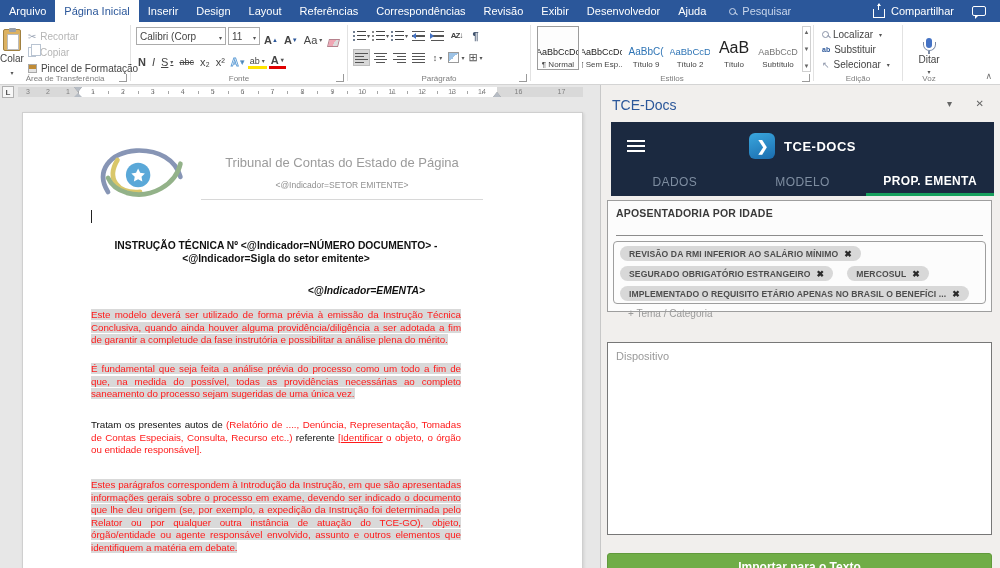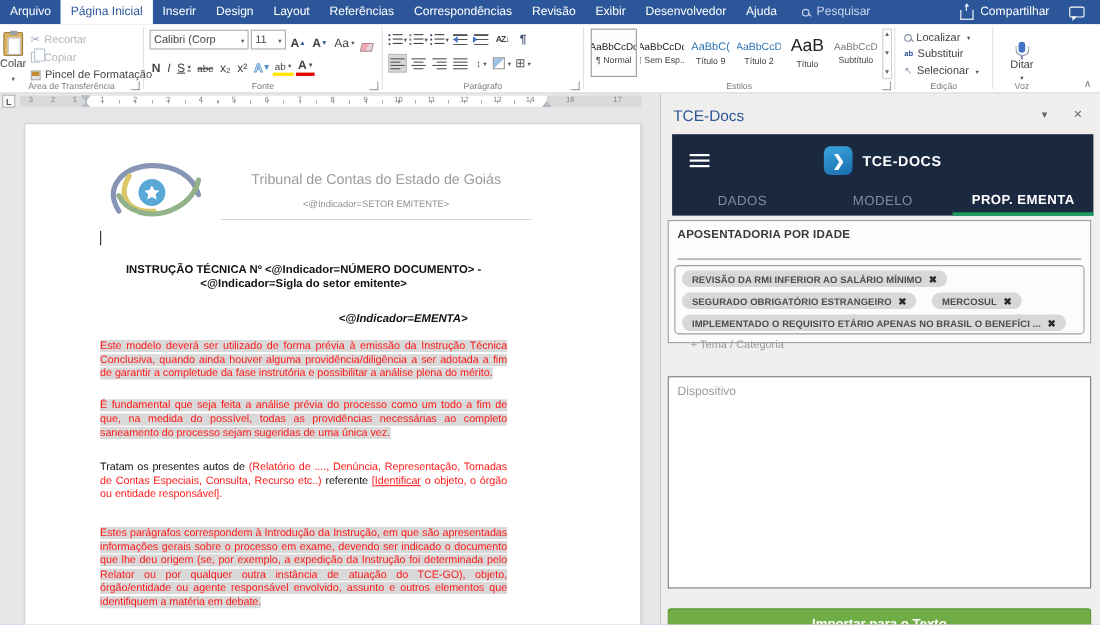--- a/index.html
+++ b/index.html
@@ -83,21 +83,21 @@
   .ind-out::after{border-right:4px solid #4472c4;left:auto;right:9px}
   .sort-l{font-size:8px;font-weight:bold;letter-spacing:-1px}
   .pilcrow-l{font-size:11px;font-weight:bold;color:#41536e}
   .spacing-l{font-size:9px}
   .shade{width:11px;height:11px;border:1px solid #9a9a9a;background:linear-gradient(135deg,#9dc3e6 50%,#fff 50%)}
   .borders-l{font-size:11px;color:#555}
 
   
   #g-styles{width:282px;display:flex;align-items:flex-start;padding:4px 2px 12px 6px}
   .sgallery{display:flex;gap:2px}
-  .scard{width:42px;height:44px;display:flex;flex-direction:column;align-items:center;justify-content:center;border:1px solid transparent;overflow:hidden}
+  .scard{width:42px;height:44px;display:flex;flex-direction:column;align-items:center;justify-content:flex-end;border:1px solid transparent;overflow:hidden}
   .scard.active{border:1px solid #9c9c9c;background:#fdfdfd}
   .sample{font-size:9px;color:#222;white-space:nowrap}
   .slabel{font-size:8px;color:#444;margin-top:3px;white-space:nowrap}
   .scard.h1 .sample{color:#2e74b5;font-size:10px}
   .scard.h2 .sample{color:#2e74b5;font-size:9.5px}
   .scard.title .sample{font-size:16px;font-weight:500}
   .scard.subtitle .sample{color:#777}
   .gal-arrows{width:13px;height:46px;border:1px solid #d0d0d0;margin-left:3px;display:flex;flex-direction:column;align-items:center;justify-content:space-between;padding:2px 0;font-size:6px;color:#666}
 
   
@@ -449,21 +449,21 @@
 
       <svg class="doc-logo" width="94" height="64" viewBox="0 0 100 68">
         <path d="M16 52 C 2 30, 18 10, 46 8 C 70 7, 88 18, 93 36" fill="none" stroke="#8795b5" stroke-width="5" stroke-linecap="round"></path>
         <path d="M26 18 C 14 38, 26 54, 50 52" fill="none" stroke="#d9c76a" stroke-width="5" stroke-linecap="round"></path>
         <path d="M93 22 C 88 44, 62 60, 36 53 C 26 50, 19 44, 16 37" fill="none" stroke="#93b289" stroke-width="5" stroke-linecap="round"></path>
         <circle cx="48" cy="34" r="13" fill="#5aa8d8"></circle>
         <path d="M48 27 l2.2 4.6 5 .7 -3.6 3.5 .9 5 -4.5 -2.4 -4.5 2.4 .9 -5 -3.6 -3.5 5 -.7 z" fill="#ffffff"></path>
       </svg>
 
       <div class="doc-head">
-        <div class="doc-head-title">Tribunal de Contas do Estado de Goiás</div>
+        <div class="doc-head-title">Tribunal de Contas do Estado de Página</div>
         <div class="doc-head-ind">&lt;@Indicador=SETOR EMITENTE&gt;</div>
       </div>
 
       <div class="caret-bar"></div>
 
       <div class="doc-col doc-title">
         <div>INSTRUÇÃO TÉCNICA Nº &lt;@Indicador=NÚMERO DOCUMENTO&gt; -</div>
         <div>&lt;@Indicador=Sigla do setor emitente&gt;</div>
       </div>
 

